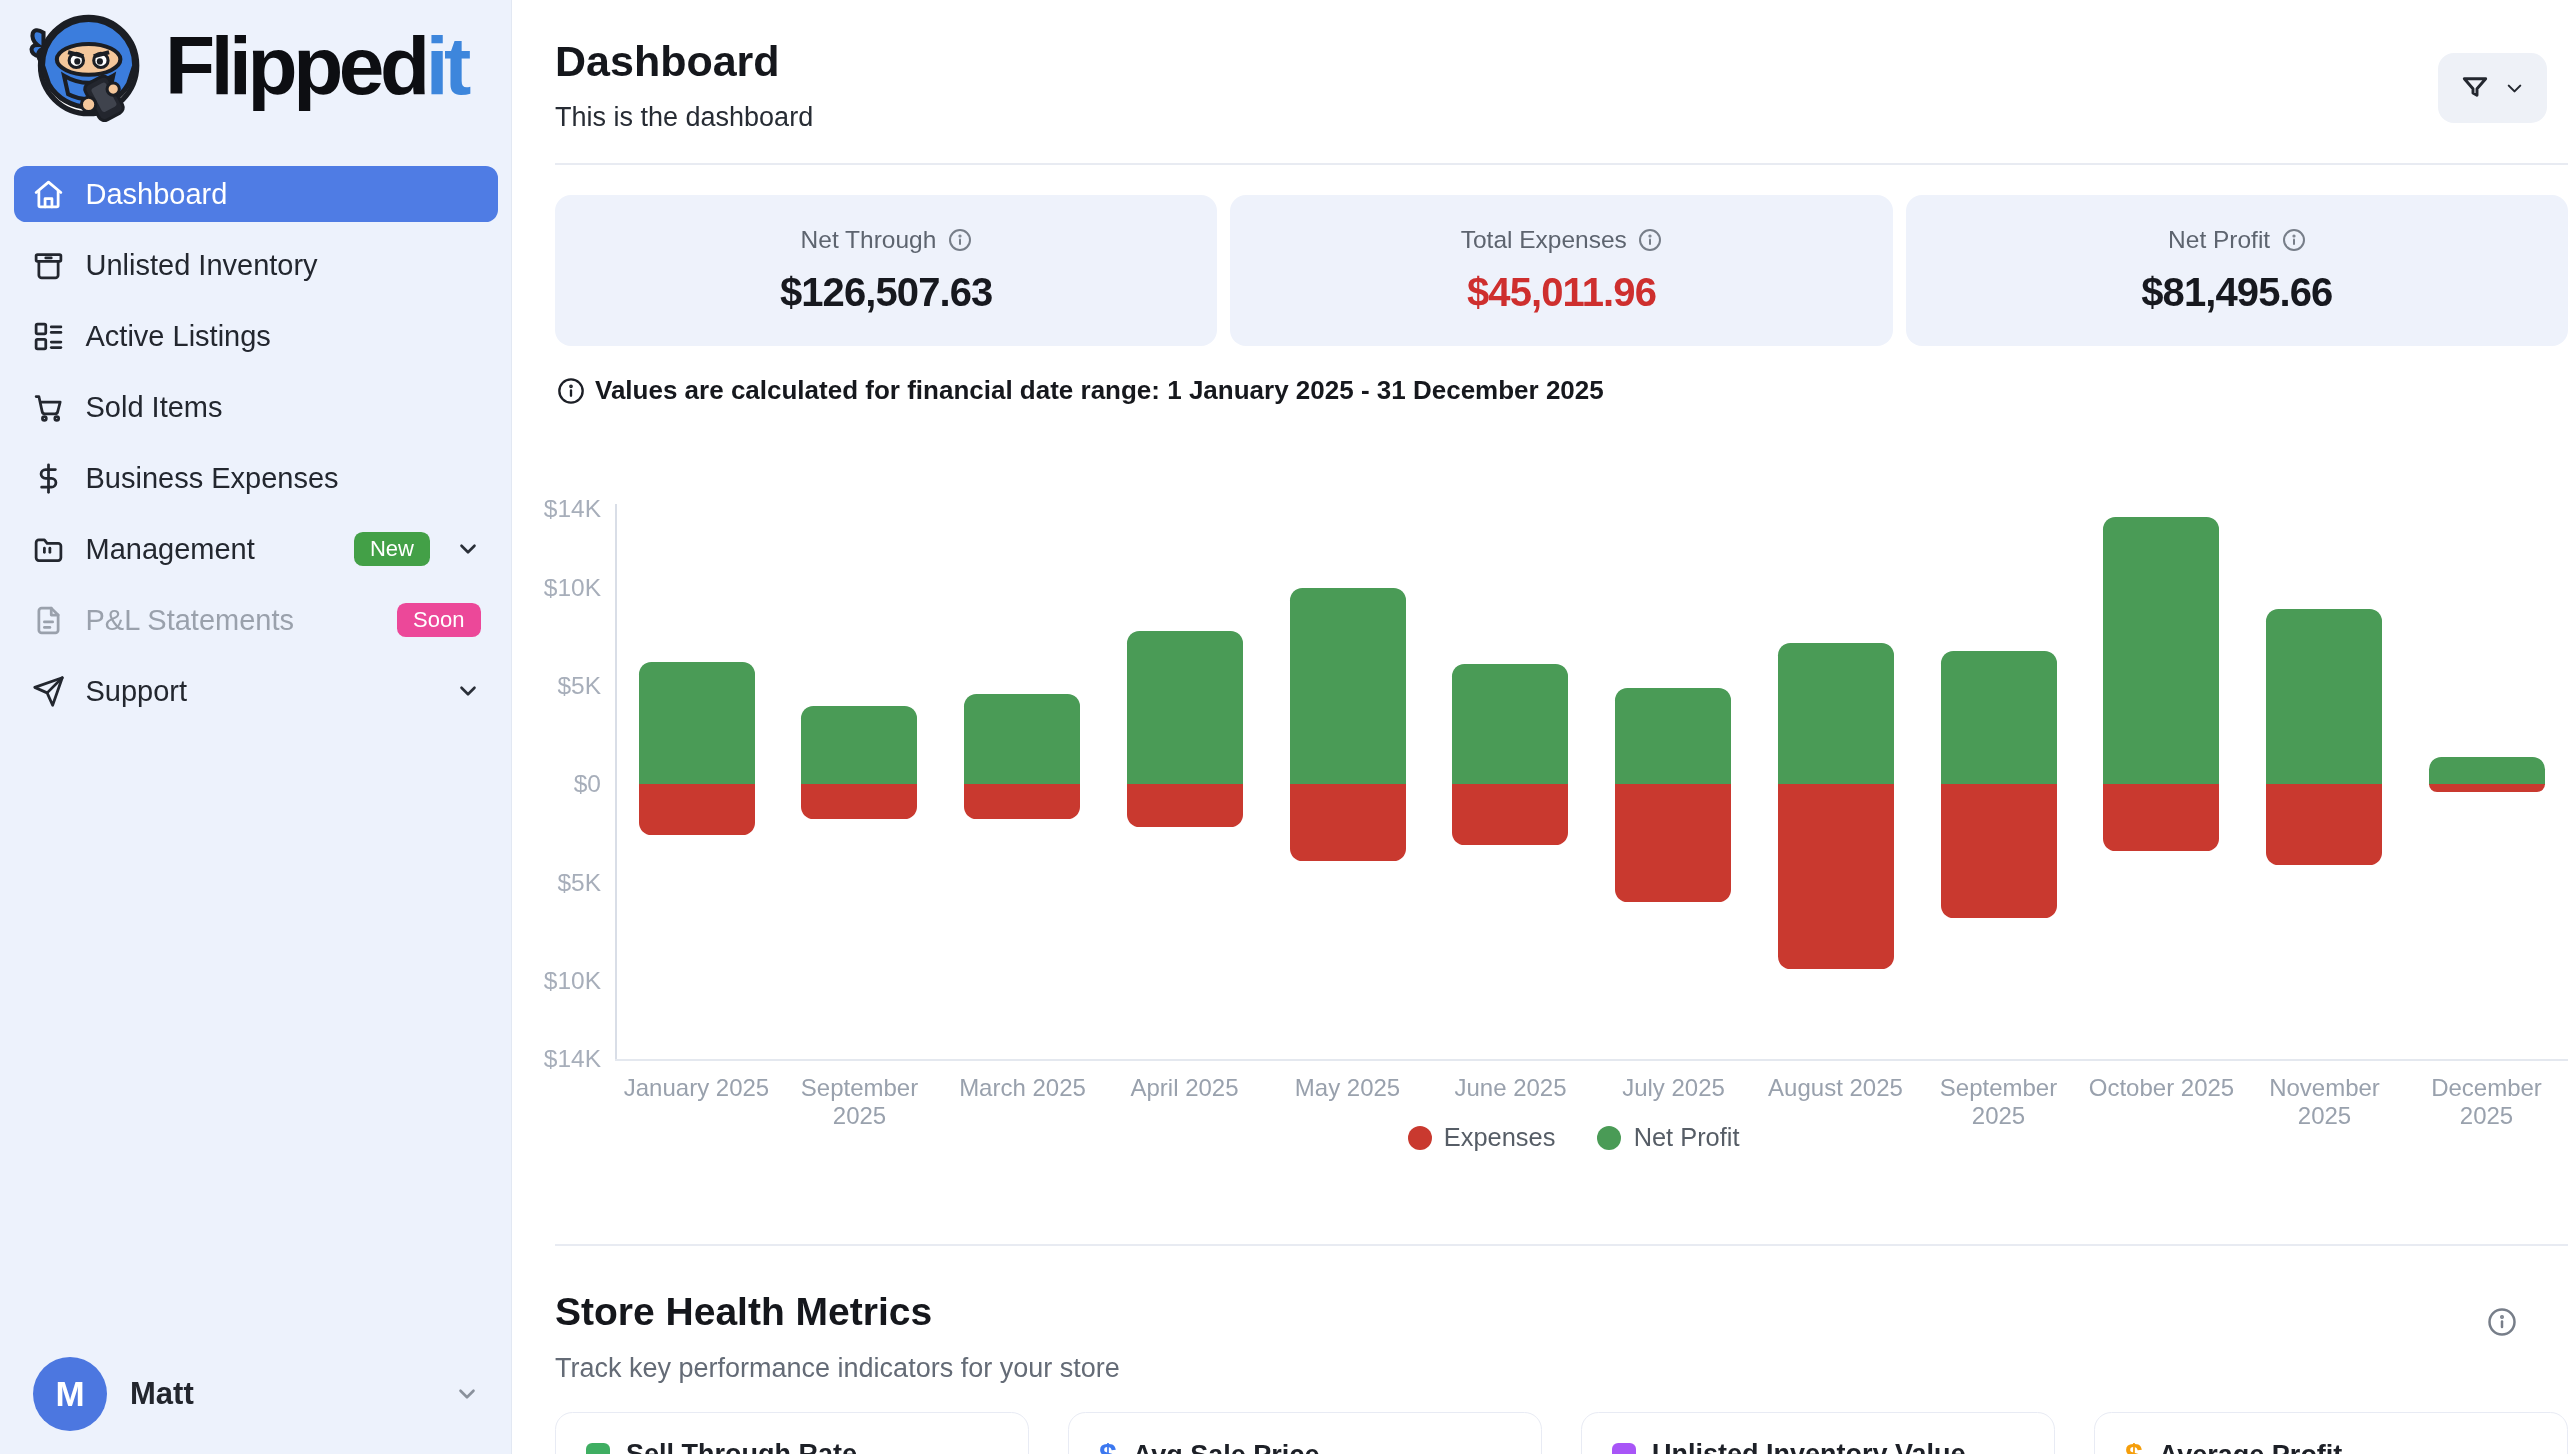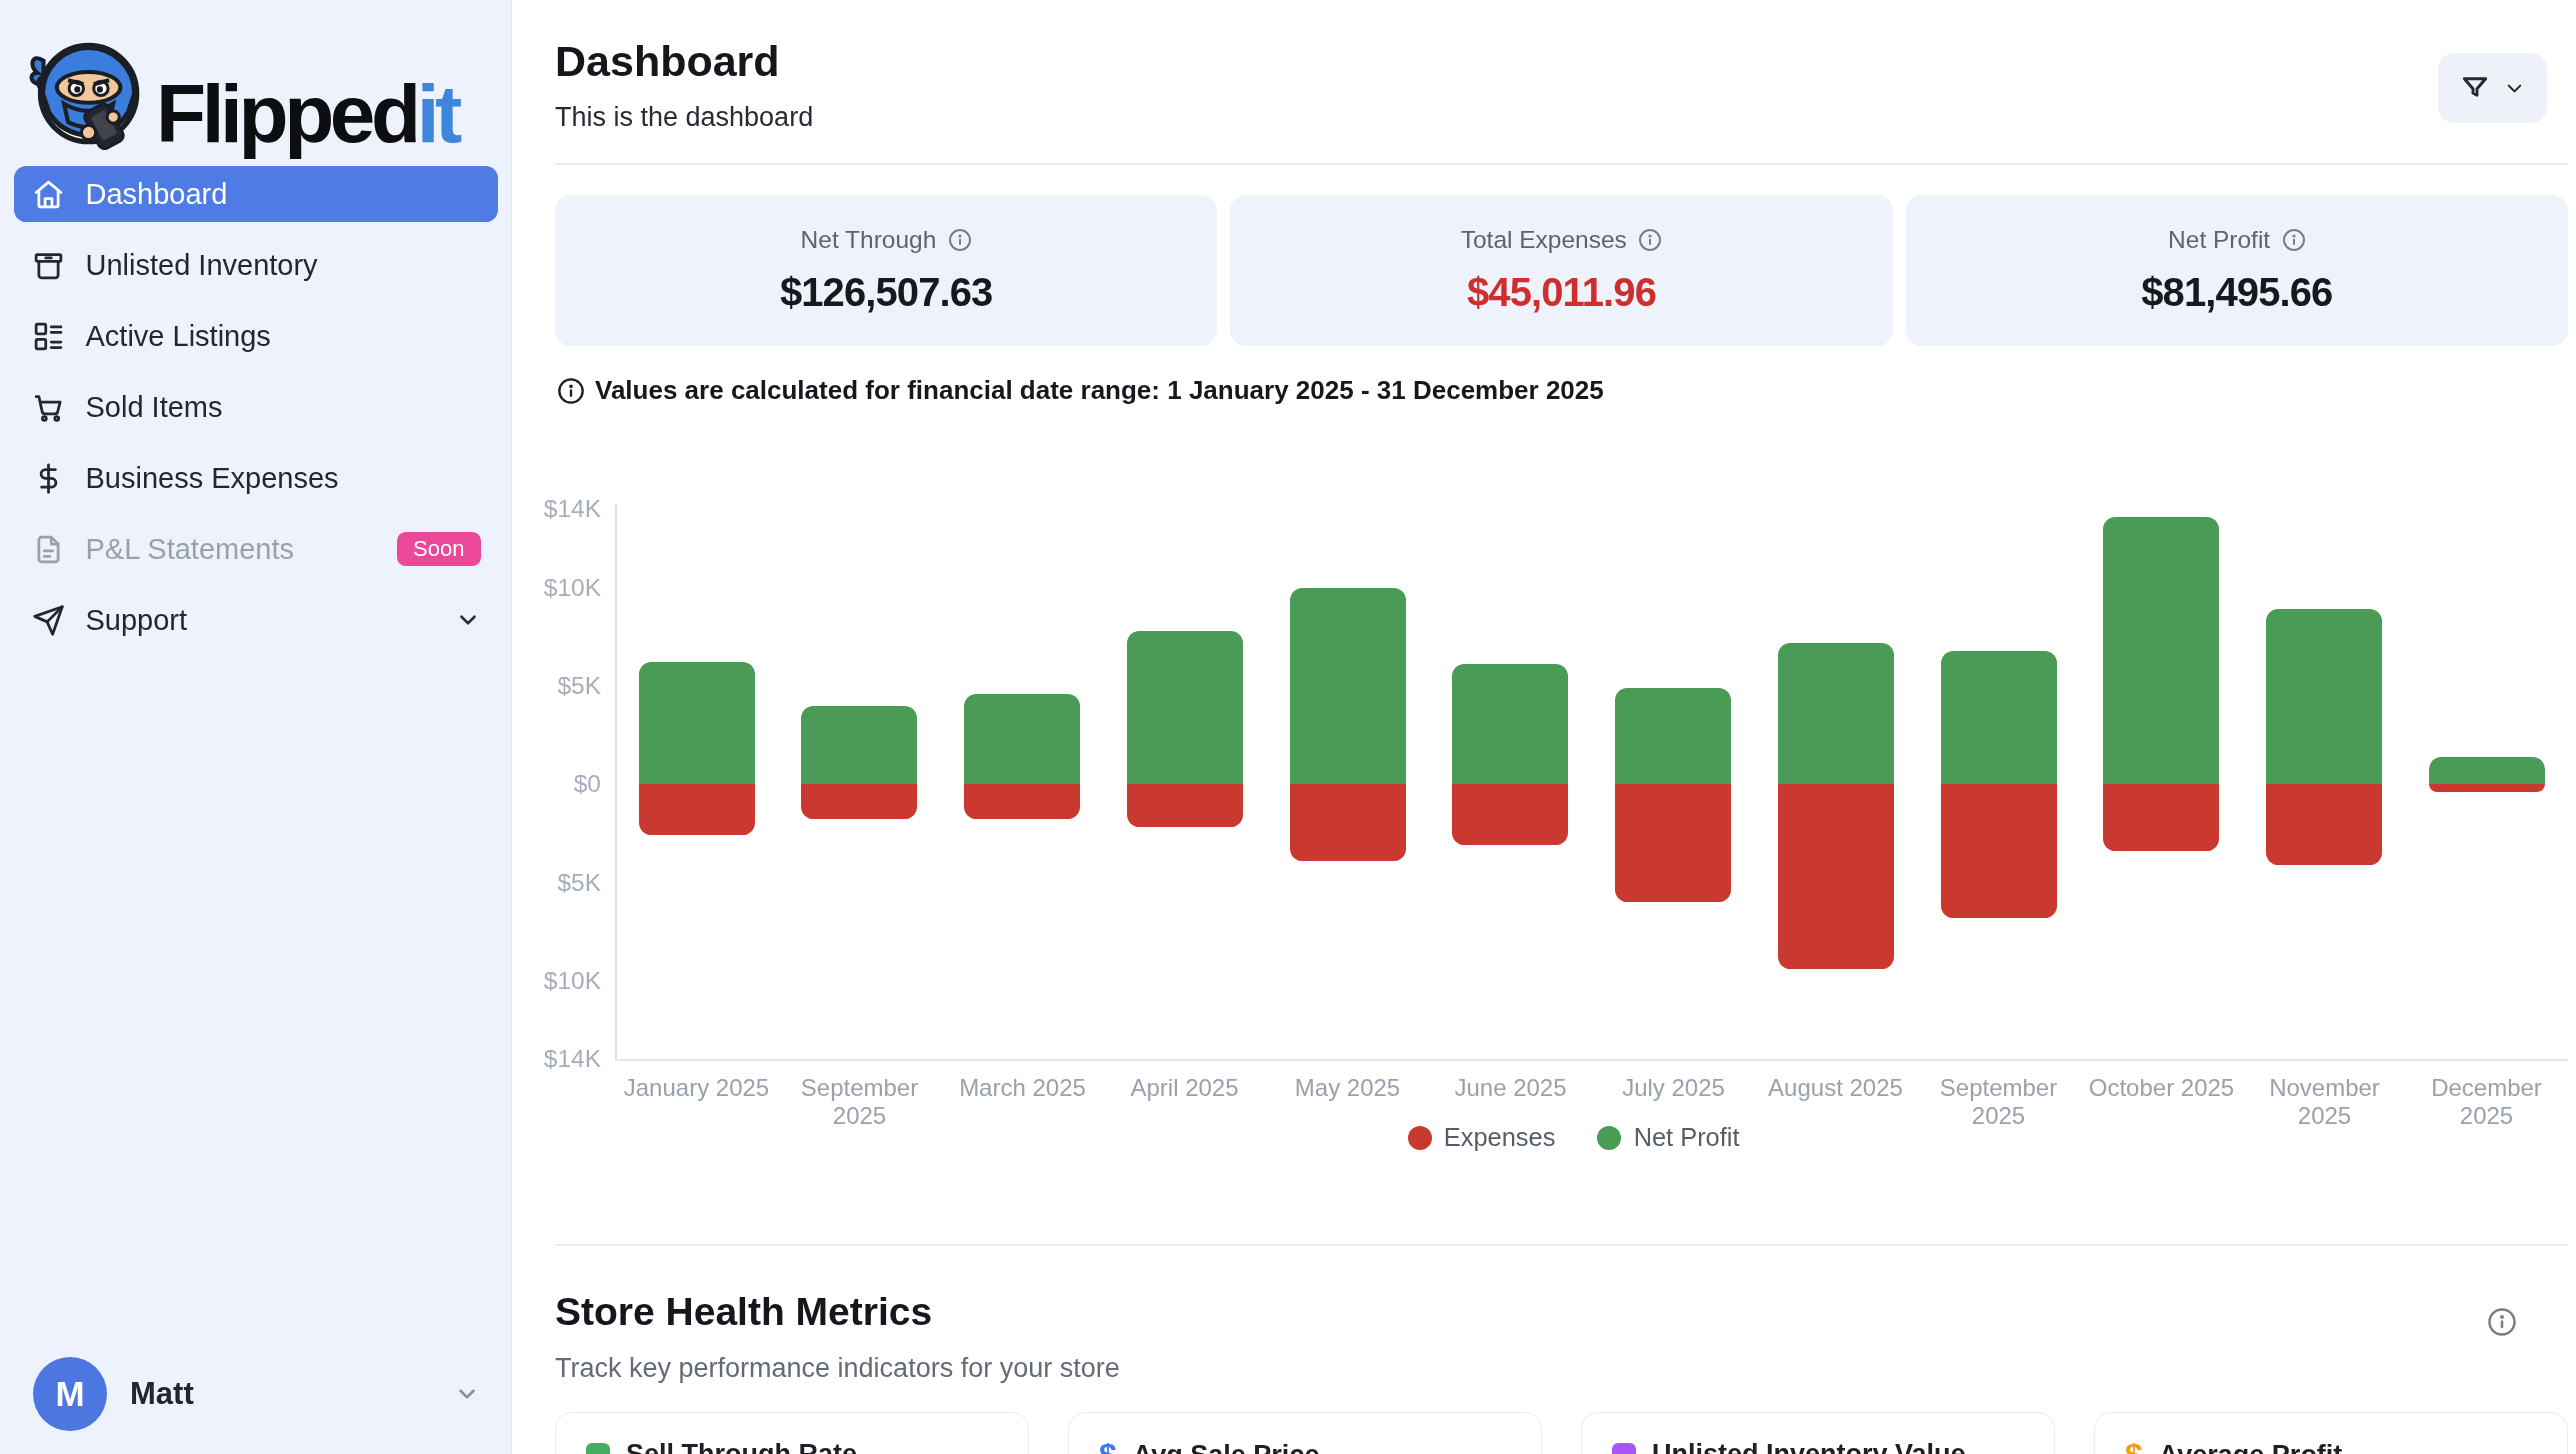--- a/index.html
+++ b/index.html
@@ -3,21 +3,21 @@
 <meta charset="utf-8">
 <style>
   html,body{margin:0;padding:0}
   body{
     width:2576px;height:1454px;overflow:hidden;position:relative;
     background:#ffffff;font-family:"Liberation Sans",sans-serif;color:#15171c;
   }
   
   .sidebar{position:absolute;left:0;top:0;width:512px;height:1454px;background:#edf2fc;
     border-right:1.8px solid #e2e8f3;box-sizing:border-box}
-  .logo{position:absolute;left:23px;top:32px;display:flex;align-items:flex-end;gap:10px}
+  .logo{position:absolute;left:23px;top:4px;display:flex;align-items:center;gap:19px}
   .logo-mark{width:123px;height:123px;flex:none}
   .wordmark{font-size:82px;font-weight:800;letter-spacing:-4.4px;color:#0d0e12;line-height:1}
   .wordmark .it{color:#3d86dc}
   .nav{position:absolute;left:14px;top:166px;width:484px}
   .nav-item{height:56px;margin-bottom:15px;display:flex;align-items:center;
     padding:0 17.5px;border-radius:12.3px;color:#23272f;font-size:29px;cursor:pointer;box-sizing:border-box}
   .nav-item.active{background:#4f7ce4;color:#ffffff}
   .nav-item.disabled{color:#9aa1ac}
   .nav-item .ic{width:33px;height:33px;margin-right:21px;flex:none;display:flex;align-items:center;justify-content:center}
   .nav-item svg{width:33px;height:33px;stroke:currentColor;fill:none;stroke-width:2;stroke-linecap:round;stroke-linejoin:round}
@@ -146,20 +146,36 @@
         <span>Sold Items</span>
       </div>
       <div class="nav-item">
         <span class="ic">
           <svg viewBox="0 0 24 24">
             <line x1="12" y1="2" x2="12" y2="22"></line>
             <path d="M17 5.5H9.8a3.2 3.2 0 0 0 0 6.4h4.4a3.2 3.2 0 0 1 0 6.4H7"></path>
           </svg>
         </span>
         <span>Business Expenses</span>
+      </div>
+      <div class="nav-item">
+        <span class="ic">
+          <svg viewBox="0 0 24 24">
+            <path d="M3 7a2 2 0 0 1 2-2h4l2 2.5h8a2 2 0 0 1 2 2V18a2 2 0 0 1-2 2H5a2 2 0 0 1-2-2Z"></path>
+            <line x1="9" y1="11" x2="9" y2="14"></line>
+            <line x1="13" y1="11" x2="13" y2="14"></line>
+          </svg>
+        </span>
+        <span>Management</span>
+        <span class="badge" style="background:#43a047">New</span>
+        <span class="chev">
+          <svg viewBox="0 0 24 24">
+            <path d="M6 9l6 6 6-6"></path>
+          </svg>
+        </span>
       </div>
       <div class="nav-item disabled">
         <span class="ic">
           <svg viewBox="0 0 24 24">
             <path d="M14 3H7a2 2 0 0 0-2 2v14a2 2 0 0 0 2 2h10a2 2 0 0 0 2-2V8Z"></path>
             <path d="M14 3v5h5"></path>
             <line x1="9" y1="13" x2="15" y2="13"></line>
             <line x1="9" y1="17" x2="13" y2="17"></line>
           </svg>
         </span>

